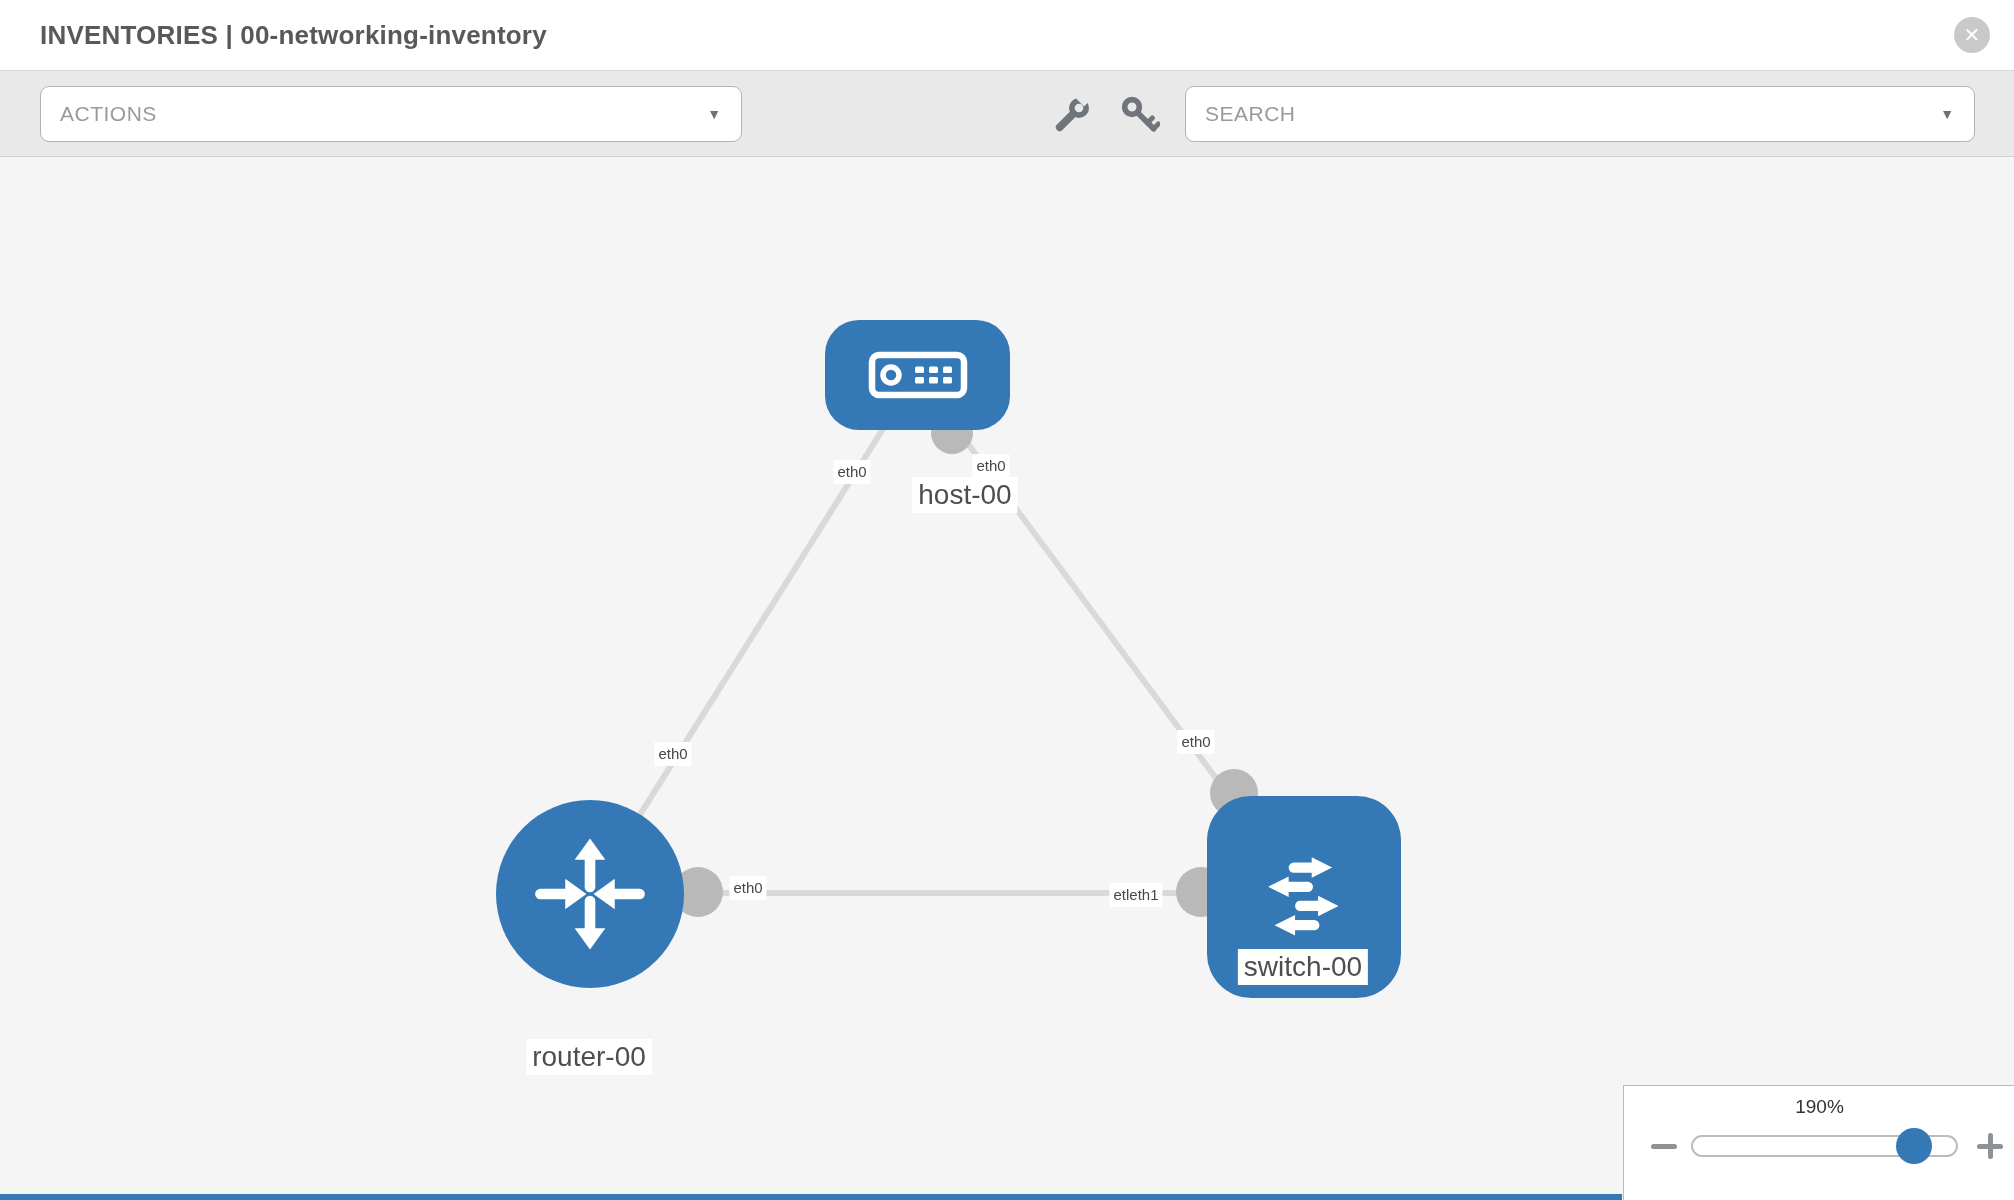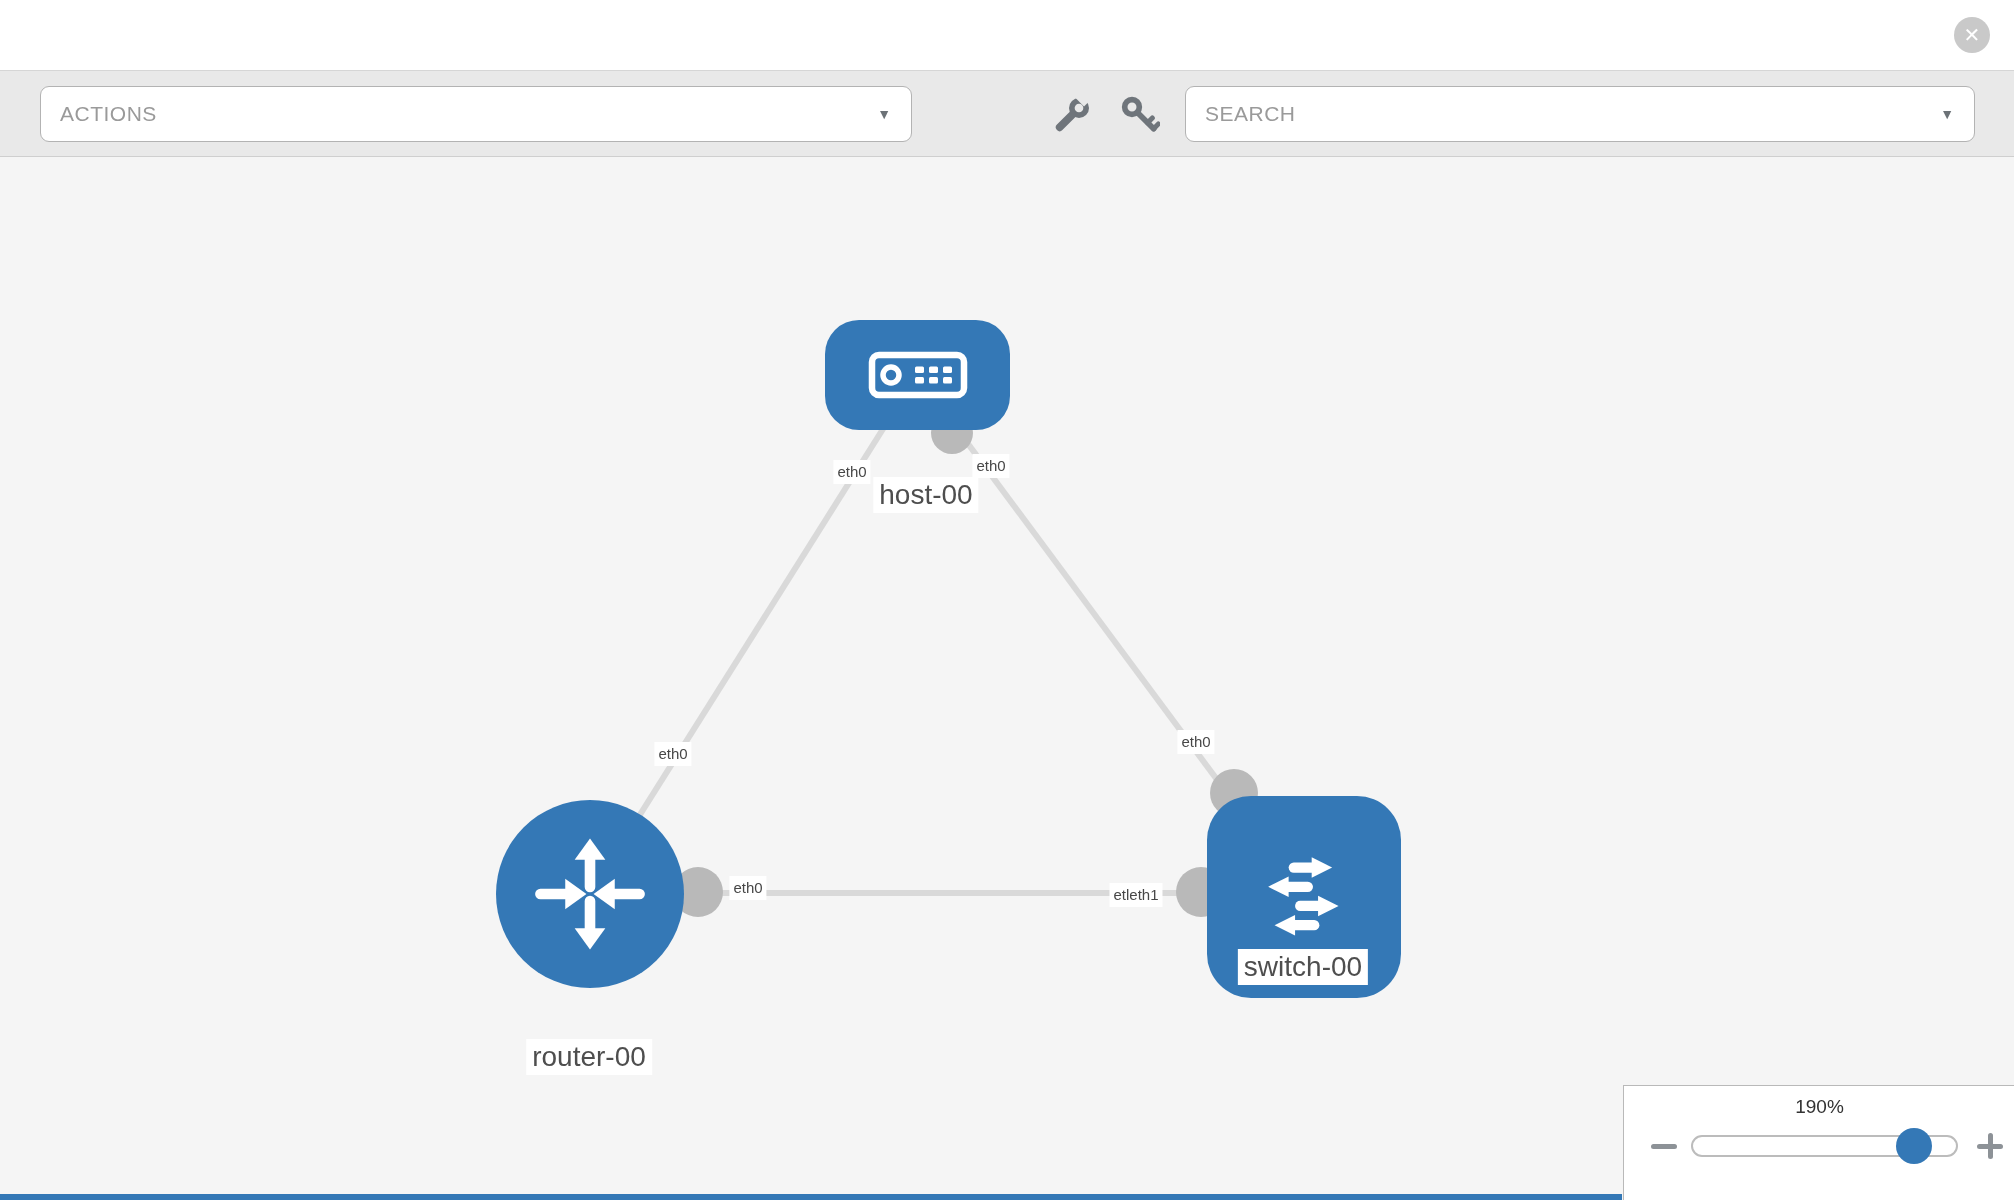--- a/index.html
+++ b/index.html
@@ -23,21 +23,21 @@
   .select-box{
     position:absolute;top:15px;height:56px;background:#ffffff;
     border:1px solid #b3b3b3;border-radius:9px;box-sizing:border-box;
   }
   .select-box .ph{
     position:absolute;left:19px;top:0;line-height:54px;font-size:21px;color:#9a9a9a;letter-spacing:.5px;
   }
   .select-box .caret{
     position:absolute;right:20px;top:0;line-height:54px;font-size:14px;color:#6c7277;
   }
-  .actions-box{left:40px;width:872px;}
+  .actions-box{left:40px;width:702px;}
   .search-box{left:1185px;width:790px;}
   .tool-btn{position:absolute;top:24px;width:40px;height:40px;cursor:pointer;}
   .tool-btn svg{display:block;}
   
   .canvas{position:relative;height:1045px;background:#f5f5f5;overflow:hidden;}
   .edges{position:absolute;left:0;top:0;z-index:1;}
   .node{position:absolute;z-index:3;background:#3478b6;display:flex;align-items:center;justify-content:center;cursor:pointer;}
   .node svg{display:block;}
   .nlabel{
     position:absolute;z-index:4;transform:translate(-50%,-50%);
@@ -68,20 +68,21 @@
   .slider-thumb{
     position:absolute;left:203px;top:-9px;width:36px;height:36px;border-radius:50%;
     background:#3478b6;cursor:grab;
   }
   .bottom-accent{position:absolute;left:0;top:1037px;width:1622px;height:8px;background:#3478b6;z-index:5;}
 </style>
 </head>
 <body>
 
 <div class="header">
+  <div class="title">INVENTORIES | 00-networking-inventory</div>
   <div class="close-btn">✕</div>
 </div>
 
 <div class="toolbar">
   <div class="select-box actions-box">
     <span class="ph">ACTIONS</span>
     <span class="caret">▼</span>
   </div>
 
   <div class="tool-btn" style="left:1052px;">
@@ -155,21 +156,21 @@
         <line x1="37" y1="42" x2="53" y2="42"></line>
           <polygon points="22,42 38,34 38,50" stroke="none"></polygon>
         <line x1="47" y1="57" x2="63" y2="57"></line>
           <polygon points="77,57 61,49 61,65" stroke="none"></polygon>
         <line x1="42" y1="72" x2="58" y2="72"></line>
           <polygon points="27,72 43,64 43,80" stroke="none"></polygon>
       </g>
     </svg>
   </div>
 
-  <span class="nlabel" style="left:926px;top:302px;margin-top:36px;">host-00</span>
+  <span class="nlabel" style="left:965px;top:302px;margin-top:36px;">host-00</span>
   <span class="nlabel" style="left:589px;top:900px;">router-00</span>
   <span class="nlabel" style="left:1303px;top:810px;">switch-00</span>
 
   <span class="ilabel" style="left:852px;top:315px;">eth0</span>
   <span class="ilabel" style="left:991px;top:309px;">eth0</span>
   <span class="ilabel" style="left:673px;top:597px;">eth0</span>
   <span class="ilabel" style="left:748px;top:731px;">eth0</span>
   <span class="ilabel" style="left:1196px;top:585px;">eth0</span>
   <span class="ilabel" style="left:1136px;top:738px;">etleth1</span>
 

